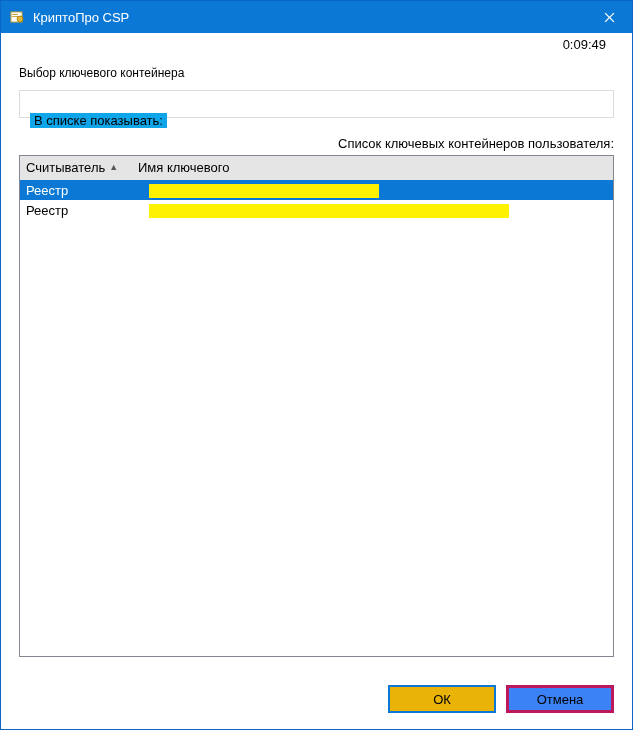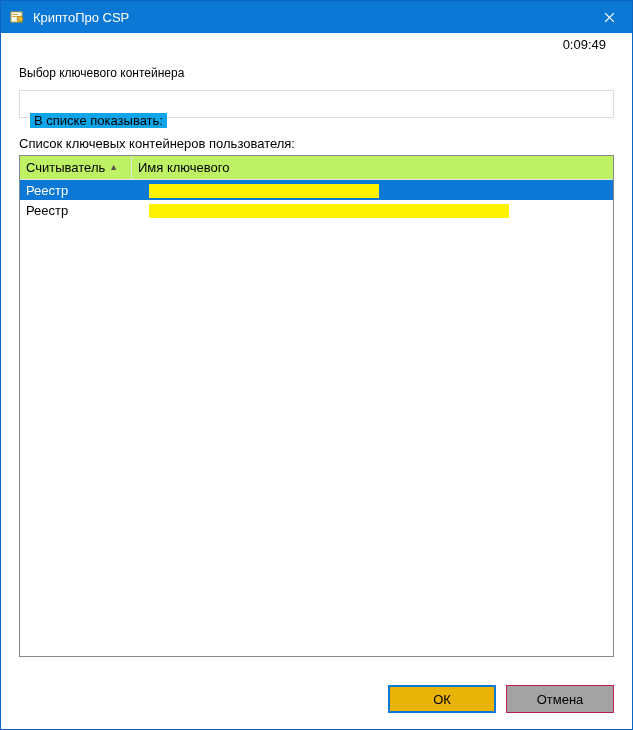--- a/index.html
+++ b/index.html
@@ -92,32 +92,33 @@
   .radio.selected .dot::after {
     content: "";
     width: 6px; height: 6px;
     background: #000;
     border-radius: 50%;
   }
 
   .list-label {
     font-size: 13px;
     margin: 6px 0 4px 0;
+    text-align: right;
   }
 
   .listbox {
     flex: 1 1 auto;
     border: 1px solid #828790;
     background: #fff;
     overflow: hidden;
     display: flex; flex-direction: column;
   }
   .list-header {
     display: flex;
-    background: #bef264;
+    background: #e5e5e5;
     border-bottom: 1px solid #e5e5e5;
     height: 24px;
     align-items: stretch;
   }
   .list-header .col {
     display: flex; align-items: center;
     padding: 0 6px;
     font-size: 13px;
     border-right: 1px solid #e5e5e5;
     position: relative;
@@ -164,22 +165,22 @@
 
   .button-row {
     display: flex;
     justify-content: flex-end;
     gap: 10px;
     padding: 14px 18px 16px 0;
   }
   .btn {
     min-width: 108px;
     height: 28px;
-    border: 1px solid #be185d;
-    background: #a3a3a3;
+    border: 3px solid #be185d;
+    background: #3b82f6;
     font-size: 13px;
     display: inline-flex; align-items: center; justify-content: center;
     cursor: default;
   }
   .btn.default {
     border: 2px solid #0a78d4;
     background: #eab308;
   }
 </style>
 </head>

